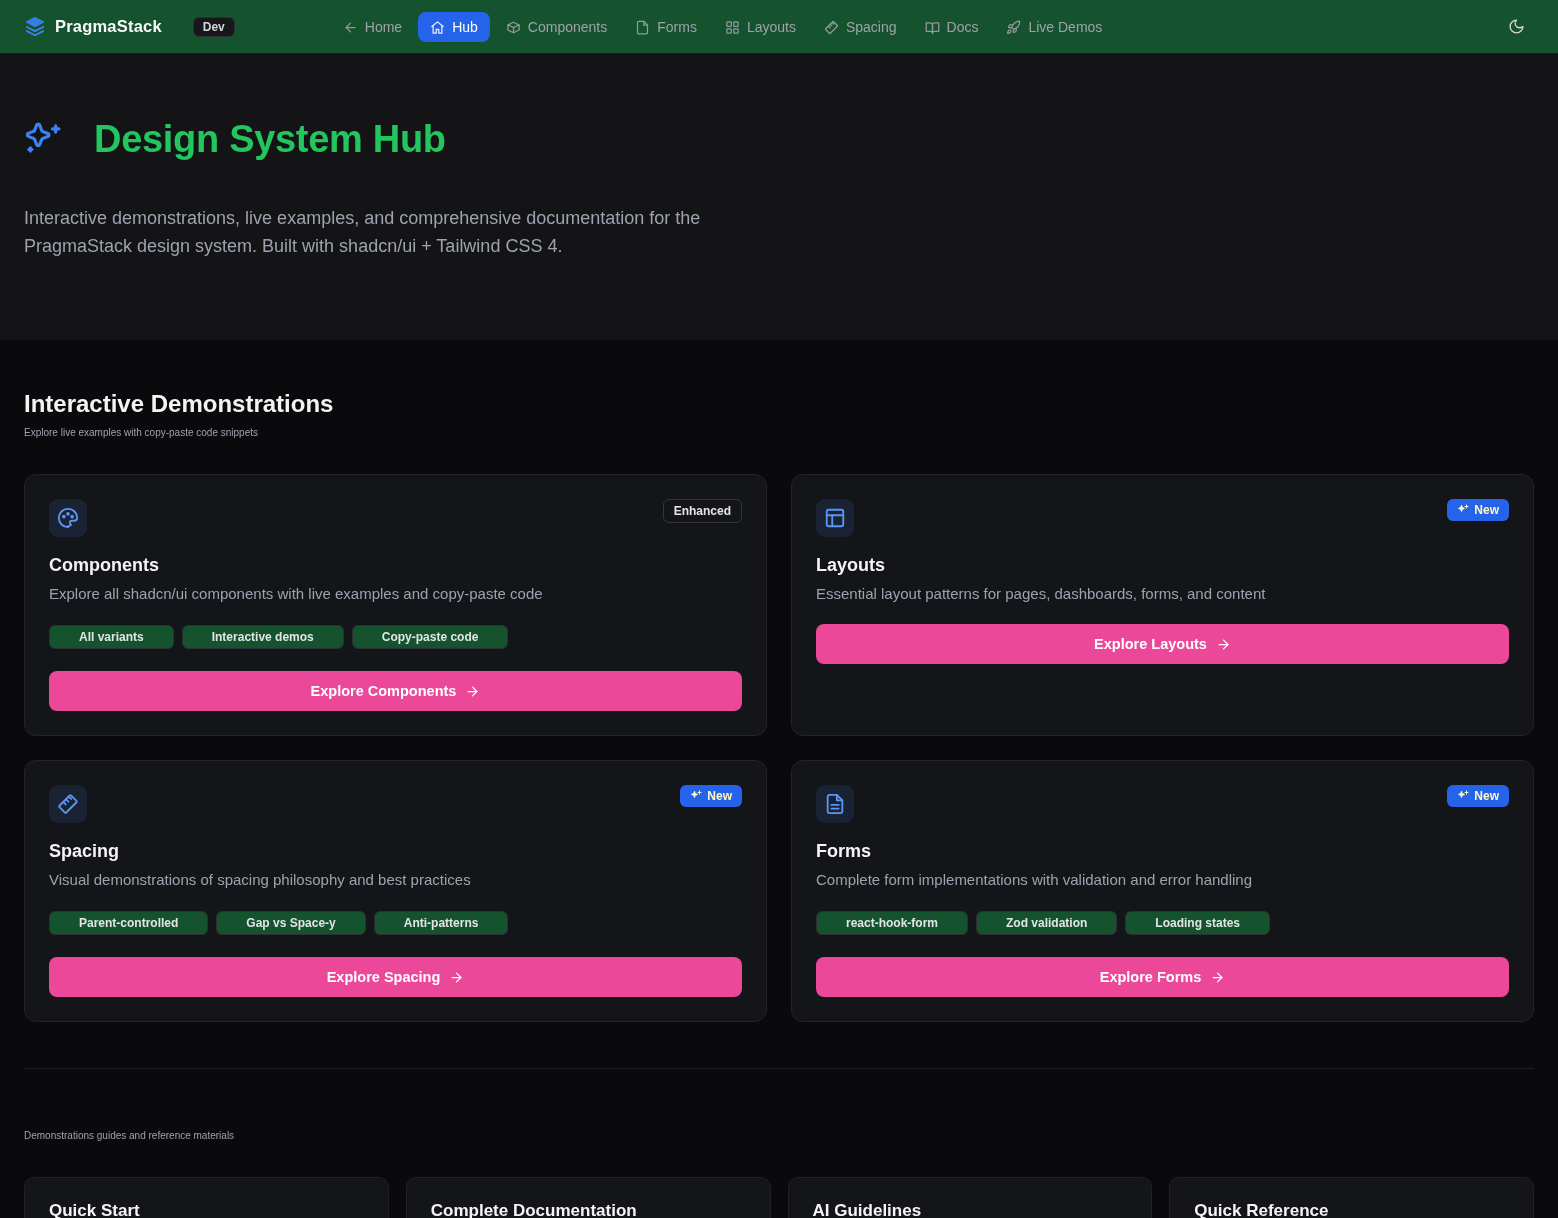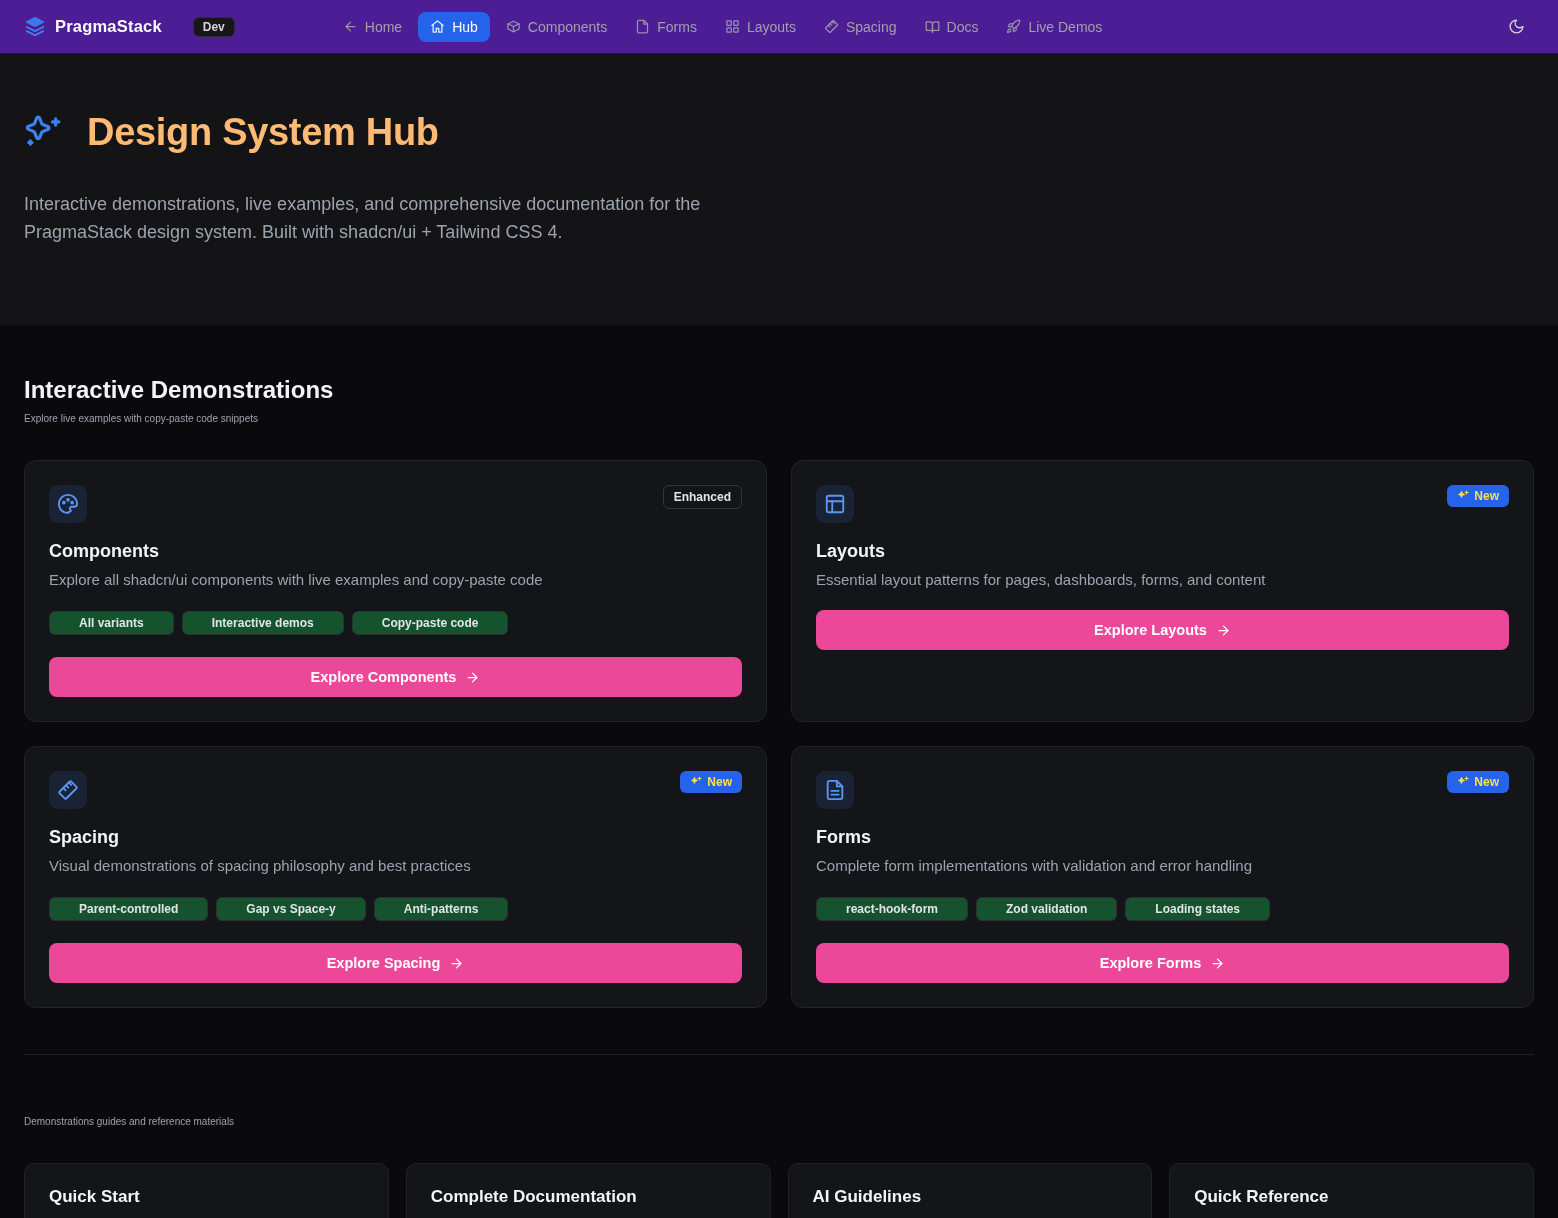--- a/index.html
+++ b/index.html
@@ -10,41 +10,41 @@
     background: #0a0a0c;
     color: #e4e4e7;
     font-family: "Liberation Sans", sans-serif;
     -webkit-font-smoothing: antialiased;
   }
   svg { display: block; }
 
   
   .navbar {
     height: 54px;
-    background: #4c1d95;
+    background: #14532d;
     border-bottom: 1px solid #1c1c21;
     display: flex;
     align-items: center;
     padding: 0 24px;
   }
   .brand { display: flex; align-items: center; gap: 9px; cursor: pointer; }
   .brand-icon { color: #3b82f6; }
   .brand-name { font-size: 16.5px; font-weight: 700; color: #fafafa; letter-spacing: .2px; }
   .env-badge {
     margin-left: 22px;
     border: 1px solid #2e2e35;
     background: #17171b;
     color: #d4d4d8;
     font-size: 12px; font-weight: 700;
     padding: 2px 9px;
     border-radius: 6px;
   }
   .nav { display: flex; align-items: center; gap: 4px; margin-left: 96px; }
   .nav-item {
-    display: flex; align-items: center; gap: 7px;
+    display: flex; align-items: flex-end; gap: 7px;
     color: #a1a1aa; font-size: 14px; font-weight: 500;
     padding: 7px 12px; border-radius: 8px; cursor: pointer;
     white-space: nowrap;
   }
   .nav-item svg { opacity: .9; }
   .nav-item.active { background: #2563eb; color: #ffffff; }
   .theme-toggle {
     margin-left: auto;
     width: 36px; height: 36px;
     display: flex; align-items: center; justify-content: center;
@@ -52,21 +52,21 @@
   }
 
   
   .hero {
     background: #141416;
     padding: 46px 24px 60px 24px;
     border-bottom: 1px solid #101013;
   }
   .hero-title-row { display: flex; align-items: center; gap: 14px; }
   .hero-sparkles { color: #3b82f6; }
-  .hero-title { margin: 11px; font-size: 38px; font-weight: 700; color: #fdba74; letter-spacing: -.3px; }
+  .hero-title { margin: 18px; font-size: 38px; font-weight: 700; color: #22c55e; letter-spacing: -.3px; }
   .hero-sub {
     margin-top: 26px;
     font-size: 18px; line-height: 1.55;
     color: #9ca3af;
     max-width: 748px;
   }
 
   
   .main { padding: 0 24px; }
   .section-heading { margin: 0; font-size: 24px; font-weight: 700; color: #f4f4f5; }
@@ -97,21 +97,21 @@
     display: flex; align-items: center; justify-content: center;
   }
   .badge-outline {
     border: 1px solid #34343b;
     color: #e4e4e7;
     font-size: 12px; font-weight: 700;
     padding: 4px 10px; border-radius: 6px;
     background: transparent;
   }
   .badge-new {
-    background: #2563eb; color: #fde047;
+    background: #2563eb; color: #fef9c3;
     font-size: 12px; font-weight: 700;
     padding: 4px 10px; border-radius: 6px;
     display: flex; align-items: center; gap: 5px;
   }
   .demo-title { margin-top: 18px; font-size: 18px; font-weight: 700; color: #f4f4f5; }
   .demo-desc { margin-top: 9px; font-size: 15px; color: #9ca3af; }
   .tags { display: flex; gap: 8px; margin-top: 23px; flex-wrap: wrap; }
   .tag {
     border: 1px solid #2e2e35;
     background: #14532d;

